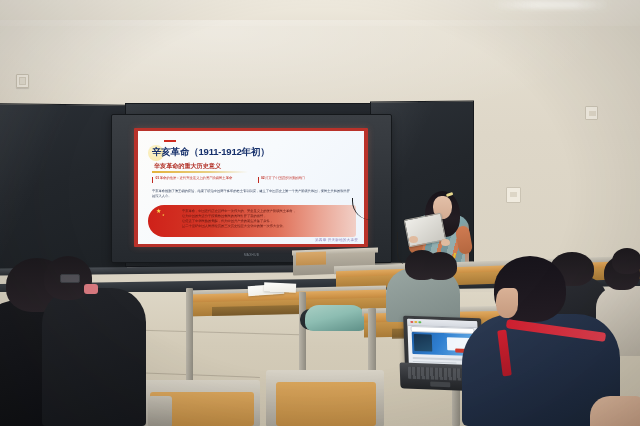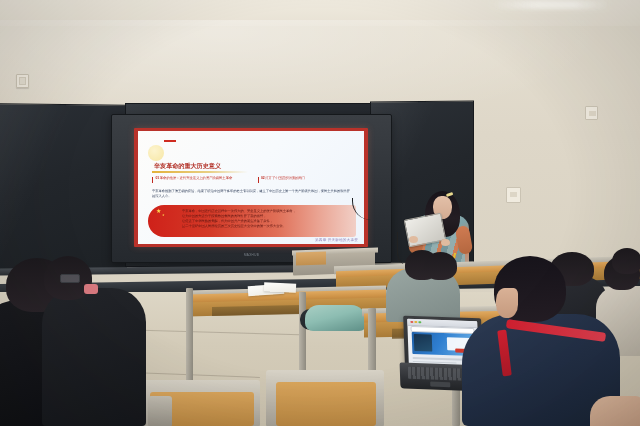--- a/index.html
+++ b/index.html
@@ -221,20 +221,23 @@
   <div class="floor"></div>
   <div class="floor-seam" style="left:0;top:330px;width:300px;transform:rotate(1.6deg);"></div>
   <div class="floor-seam" style="left:0;top:372px;width:260px;transform:rotate(2.2deg);"></div>
 
   <div class="display">
     <div class="screen">
 
       <div class="slide">
         <div class="title-dot"></div>
         <div class="title-dash"></div>
+        <div class="slide-title-wrap" style="left:14px;top:15px;">
+          <div class="slide-title">辛亥革命（1911-1912年初）</div>
+        </div>
 
         <div class="slide-sub">辛亥革命的重大历史意义</div>
         <div class="sub-rule"></div>
 
         <div class="bullets">
           <div class="bullet">
             <div class="bar"></div>
             <div class="txt"><span class="num">01</span>
               <span class="hl">革命的性质：近代完全意义上的资产阶级民主革命</span></div>
           </div>

